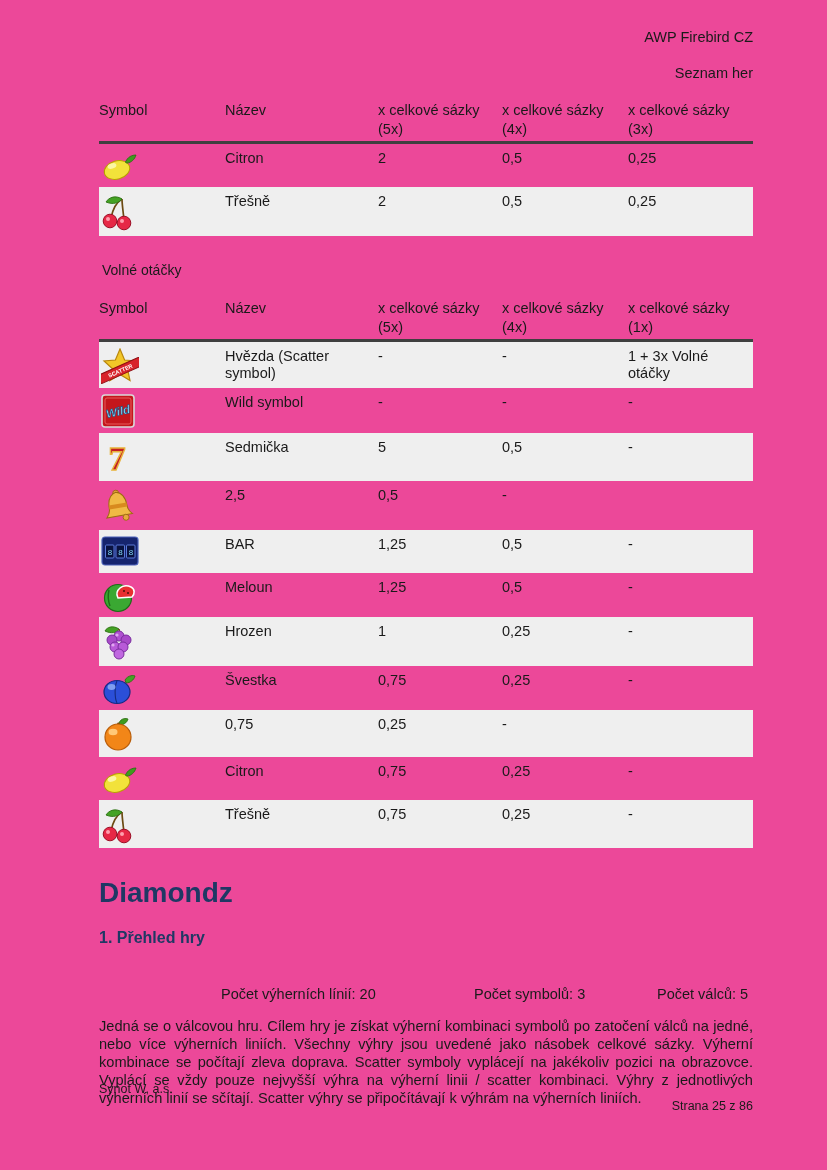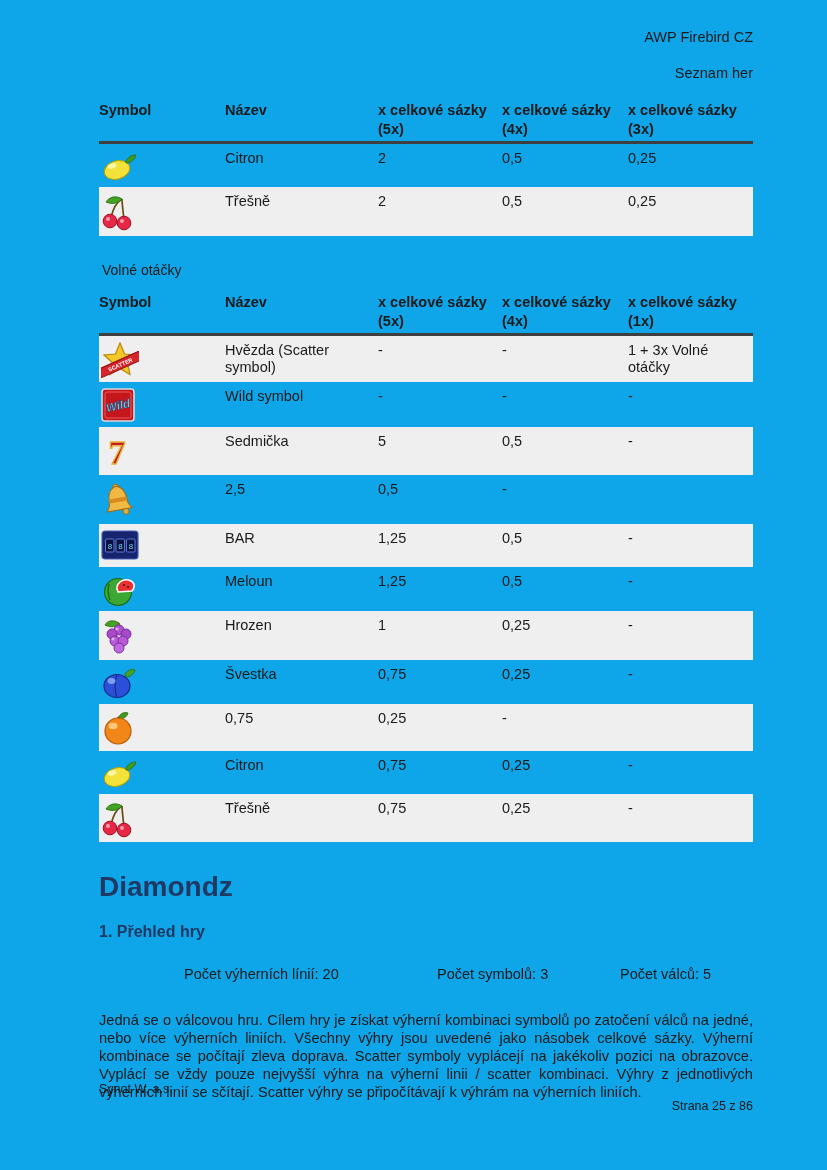--- a/index.html
+++ b/index.html
@@ -1,38 +1,38 @@
 <!DOCTYPE html>
 <html lang="cs"><head>
 <meta charset="utf-8">
 <style>
   html,body{margin:0;padding:0;background:#fff;}
-  .page{position:relative;width:827px;height:1170px;background:#0ea5e9;overflow:hidden;
+  .page{position:relative;width:827px;height:1170px;background:#ec4899;overflow:hidden;
         font-family:"Liberation Sans",sans-serif;color:#1a1a1a;}
   .doc-header{position:absolute;top:30px;right:74px;text-align:right;font-size:14.5px;line-height:15px;}
   .doc-header .line2{margin-top:21px;}
   .content{position:absolute;left:99px;top:100px;width:654px;}
   
   .paytable{width:654px;}
   .paytable + .paytable{margin-top:26px;}
-  .tbl-label{font-size:14px;line-height:16px;padding-left:3px;margin-bottom:14px;}
+  .tbl-label{font-size:14px;line-height:16px;padding-left:3px;margin-bottom:20px;}
   .trow{display:grid;grid-template-columns:126px 153px 124px 126px 125px;}
-  .thead .tcell{font-weight:bold;font-size:14.5px;line-height:19px;padding-top:1px;}
+  .thead .tcell{font-weight:normal;font-size:14.5px;line-height:19px;padding-top:1px;}
   .hrule{height:3px;background:#3f3f3f;margin-top:2px;}
   .tbody{min-height:43px;}
   .tbody .tcell{font-size:14.5px;line-height:17.5px;padding-top:6px;padding-right:8px;}
   .tbody.shaded{background:#efefef;}
   .iconcell{padding:3px 0 0 2px;}
   .sym{display:inline-block;}
   .sym svg{display:block;}
   
   .game-title{margin:30px 0 0;font-size:28px;line-height:30px;font-weight:bold;color:#1f3864;}
   .section-heading{margin:21px 0 0;font-size:16px;line-height:18px;font-weight:bold;color:#1f3864;}
   .stats-row{position:relative;margin-top:25px;height:18px;font-size:14.5px;}
-  .stats-row .stat{position:absolute;top:0;white-space:nowrap;}
+  .stats-row .stat{position:absolute;top:14px;white-space:nowrap;margin-left:37px;}
   .stat.s1{left:85px;}
   .stat.s2{left:338px;}
   .stat.s3{left:521px;}
   .game-paragraph{margin:27px 0 0;font-size:14.6px;line-height:18px;text-align:justify;}
   .footer-left{position:absolute;left:99px;top:1082px;font-size:12.5px;}
   .footer-right{position:absolute;right:74px;top:1099px;font-size:12.5px;}
 </style>
 </head>
 <body>
 

